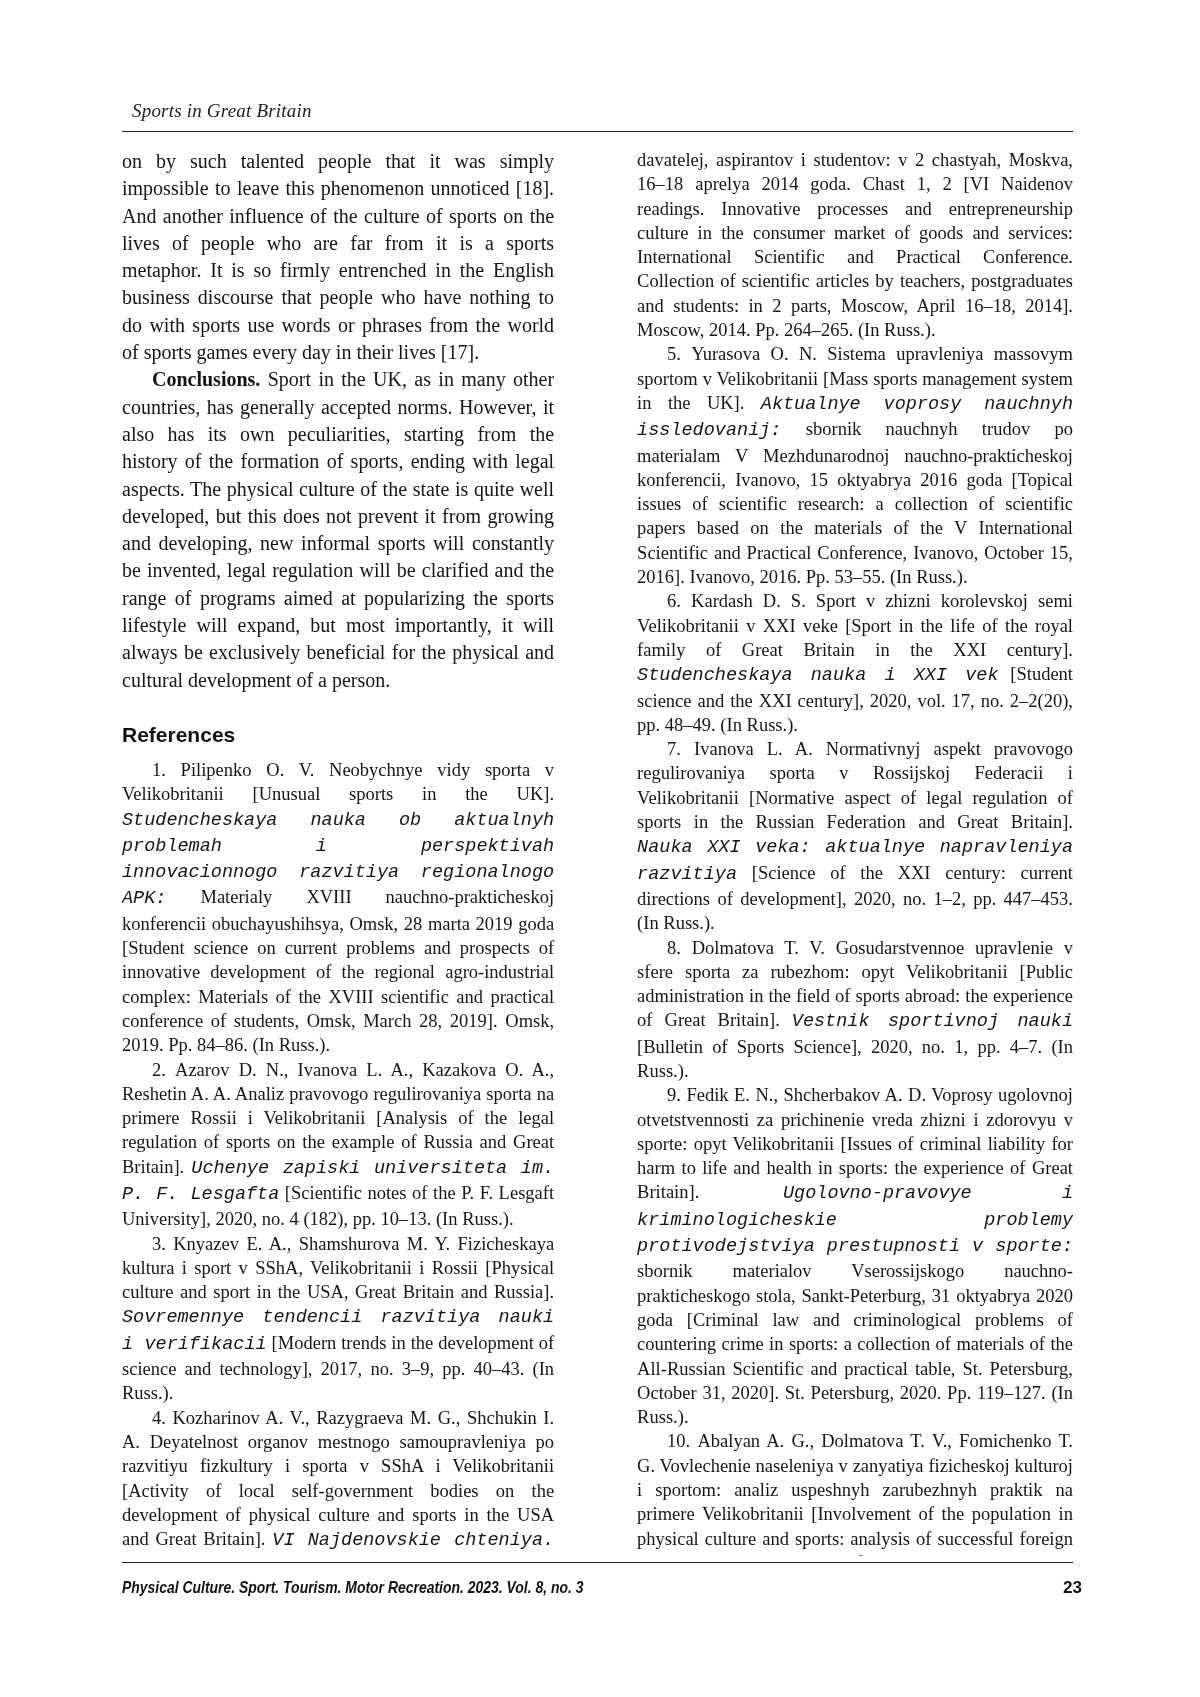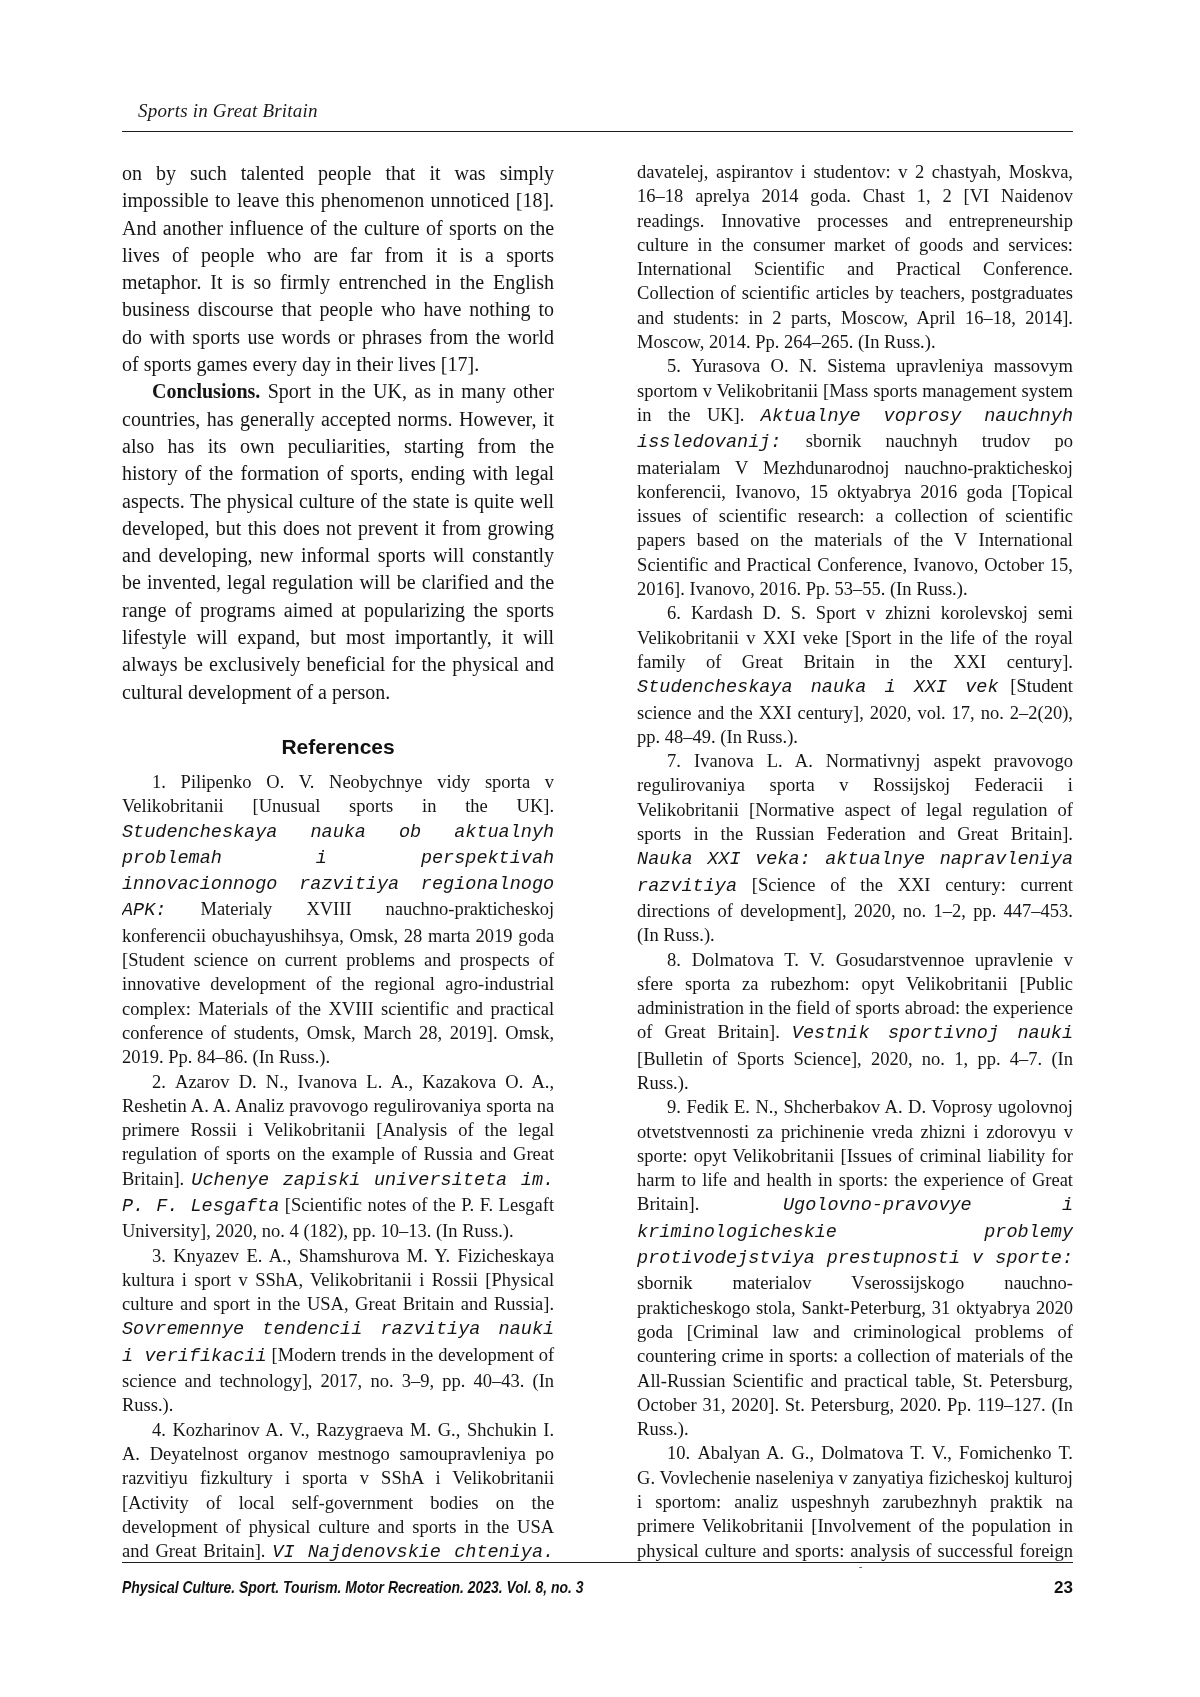--- a/index.html
+++ b/index.html
@@ -11,41 +11,41 @@
     width: 1200px;
     height: 1697px;
     position: relative;
     overflow: hidden;
     font-family: "Liberation Serif", serif;
     color: #151515;
   }
   
   .running-title {
     position: absolute;
-    left: 138px;
+    left: 132px;
     top: 99px;
     font-style: italic;
     font-size: 19px;
     line-height: 24px;
     letter-spacing: 0.2px;
     color: #1b1b1b;
   }
   .header-rule {
     position: absolute;
     left: 122px;
     top: 131px;
     width: 951px;
     height: 0;
     border-top: 1.7px solid #1d1d1d;
   }
   
   .columns {
     position: absolute;
     left: 122px;
-    top: 160px;
+    top: 148px;
     width: 951px;
     height: 1408px;
     display: flex;
     overflow: hidden;
   }
   .col {
     text-align: justify;
     hyphens: auto;
     -webkit-hyphens: auto;
   }
@@ -65,21 +65,20 @@
   }
   .para.noindent { text-indent: 0; }
   .para.jlast { text-align-last: justify; }
   .it { font-style: italic; font-family: Liberation Mono, monospace; }
   .bd { font-weight: bold; }
   .refs-heading {
     font-family: "Liberation Sans", sans-serif;
     font-weight: bold;
     font-size: 21px;
     line-height: 24px;
-    text-align: center;
     margin: 29px 0 11px 0;
     color: #111;
   }
   
   .footer-rule {
     position: absolute;
     left: 122px;
     top: 1562px;
     width: 951px;
     height: 0;
@@ -94,21 +93,21 @@
     font-style: italic;
     font-size: 17px;
     line-height: 20px;
     white-space: nowrap;
     transform: scaleX(0.82);
     transform-origin: left center;
     color: #111;
   }
   .footer-page {
     position: absolute;
-    right: 127px;
+    right: 118px;
     top: 1578px;
     font-family: "Liberation Sans", sans-serif;
     font-weight: bold;
     font-size: 17px;
     line-height: 20px;
     color: #111;
   }
 </style>
 </head>
 <body>

